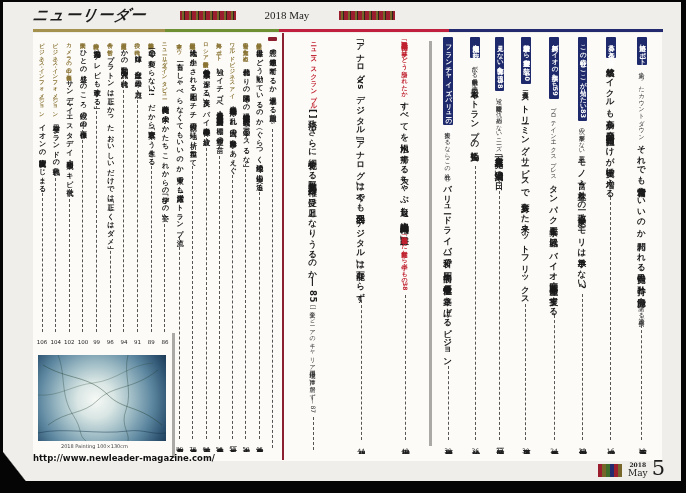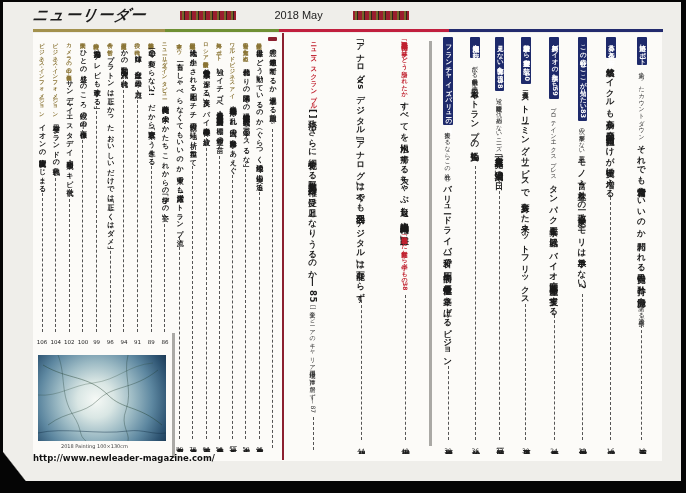--- a/index.html
+++ b/index.html
@@ -6,21 +6,21 @@
   .stage{position:relative;width:686px;height:493px;background:#050505;overflow:hidden;
          font-family:"DejaVu Sans",sans-serif;}
   .sheet{position:absolute;left:3px;top:2px;width:678px;height:479px;background:#efeeea;}
   
   .header{position:absolute;top:0;left:0;right:0;height:26px;display:flex;align-items:center;}
   .logo{margin-left:30px;font-family:"DejaVu Serif",serif;font-style:italic;font-weight:bold;
         font-size:15px;color:#1c1c1c;transform:skewX(-10deg);letter-spacing:1px;}
   .stripes{width:56px;height:9px;margin-left:34px;
         background:repeating-linear-gradient(90deg,#9a1e2e 0 2px,#77662a 2px 4px,#2e2418 4px 5px,#9a1e2e 5px 7px);}
   .stripes.second{margin-left:30px;}
-  .hdate{margin-left:38px;font-family:Liberation Sans, sans-serif;font-size:11px;color:#1c1c1c;}
+  .hdate{margin-left:28px;font-family:Liberation Serif, serif;font-size:11px;color:#1c1c1c;}
   
   .rule{position:absolute;top:27px;left:30px;width:630px;height:3px;display:flex;}
   .rule div{height:100%;}
   
   .content-bg{position:absolute;left:30px;top:31px;width:629px;height:428px;background:#fcfbf8;}
   .gutter{position:absolute;left:279px;top:31px;width:2px;height:427px;background:#8c2030;}
   .page-left{position:absolute;left:30px;top:31px;width:248px;height:427px;}
   .page-right{position:absolute;left:282px;top:31px;width:377px;height:427px;}
   .rp-main{position:absolute;right:3px;top:4px;bottom:6px;width:226px;
            display:flex;flex-direction:row-reverse;justify-content:space-between;}
@@ -315,18 +315,28 @@
           </div>
           <div class="art-col" style="width: 50px;">
             <span class="vt badge nobg" style="color: rgb(192, 33, 47); font-weight: bold;">ニュース スクランブル</span>
             <span class="vt title">[政治] さらに細分化する野党勢力 政権の受け皿となりうるのか ― 85</span>
             <span class="vt sub">[企業] シニアのキャリア採用 「現場の声」は届かず ― 87</span>
             <div class="leader"></div>
           </div>
         </div>
     </div>
 
+    <div class="footer">
+      <div class="f-group">
+        <div class="f-stripes"></div>
+        <div class="f-date">
+          <span class="f-year">2018</span>
+          <span class="f-month">May</span>
+        </div>
+        <div class="f-page">5</div>
+      </div>
+    </div>
   </div>
 
   <div class="wedge"></div>
   <div class="edge-r"></div>
   <div class="edge-b"></div>
 </div>
 
 </body></html>

